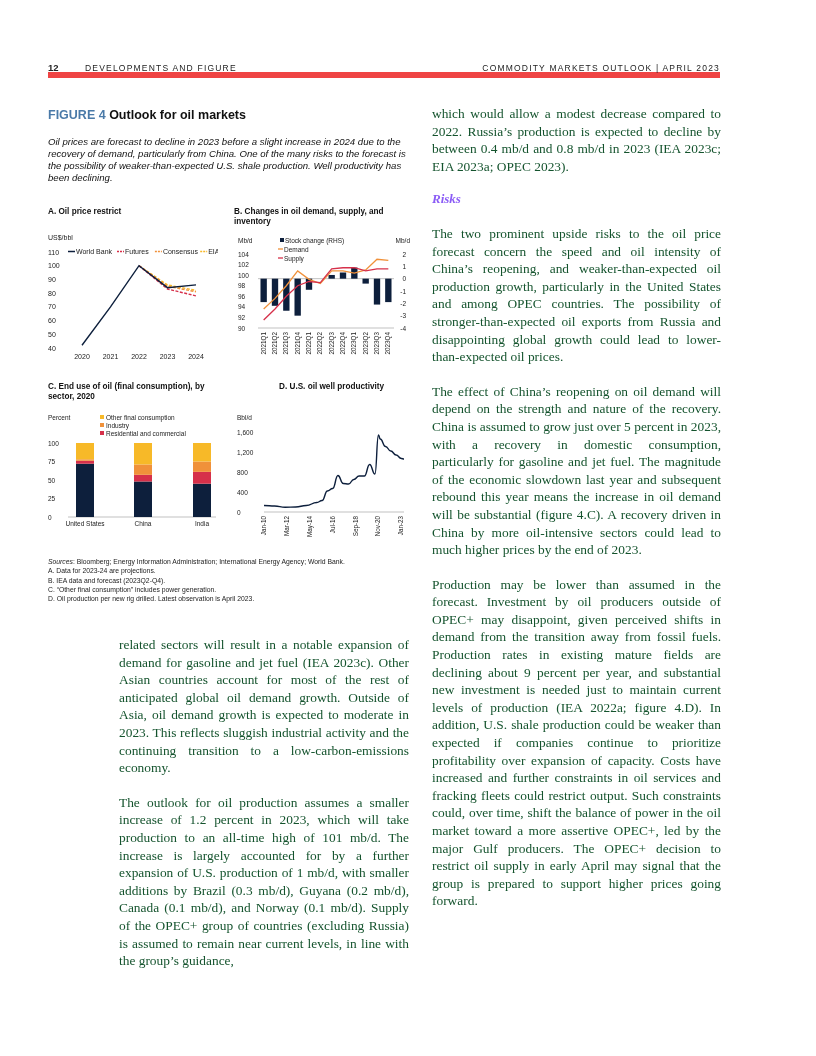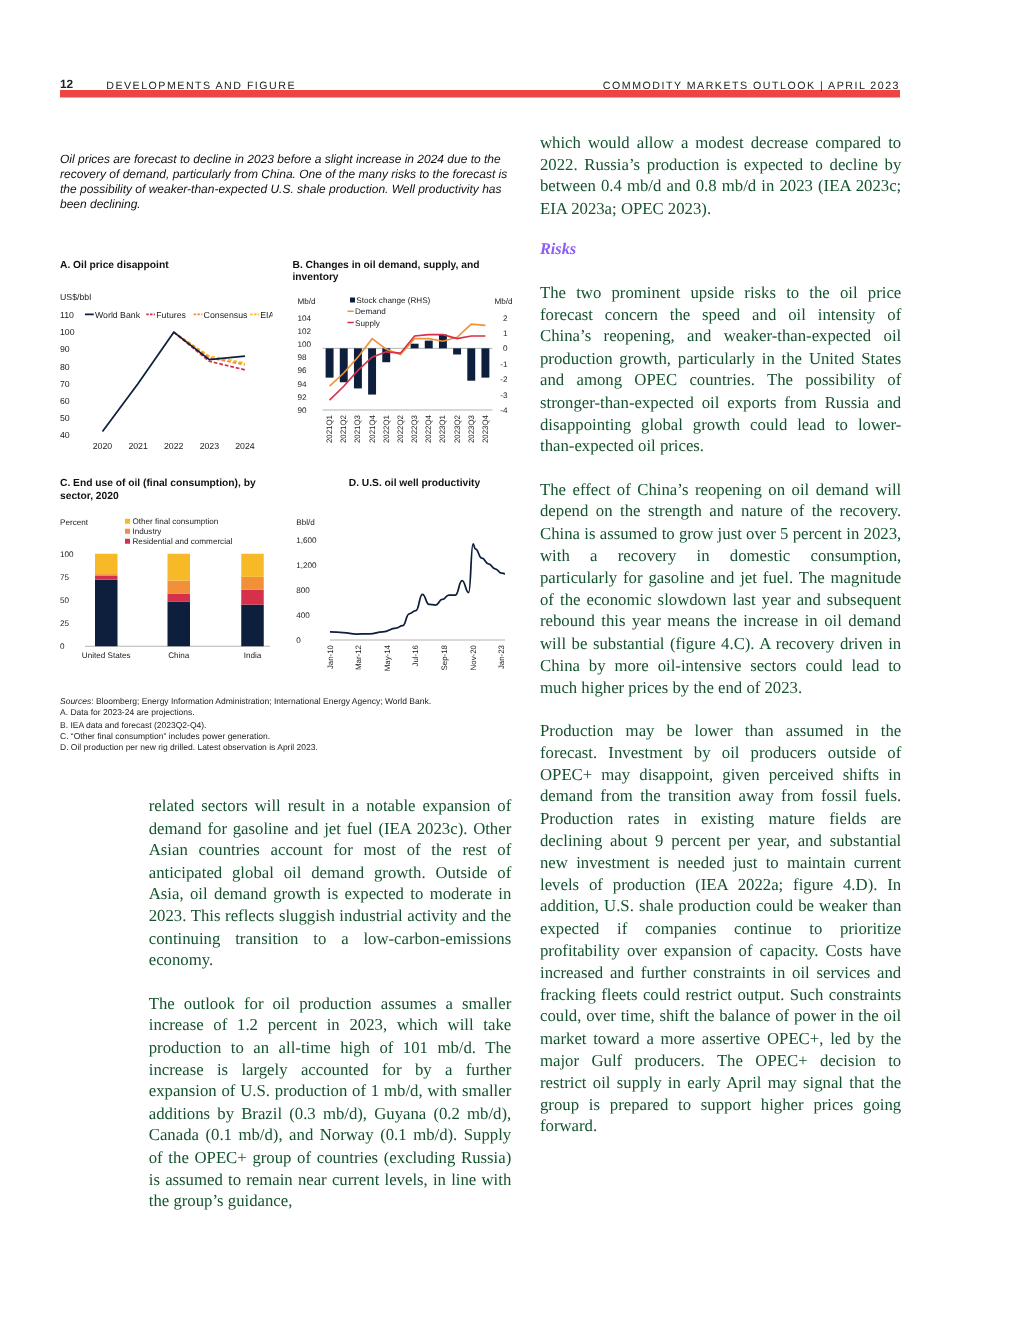--- a/index.html
+++ b/index.html
@@ -24,24 +24,28 @@
 </head>
 <body>
 
 <div class="header">
   <span class="pn">12</span>
   <span class="sec">DEVELOPMENTS AND FIGURE</span>
   <span class="pub">COMMODITY MARKETS OUTLOOK | APRIL 2023</span>
 </div>
 
 <div class="figure">
+  <div class="fig-title">
+    <span class="num">FIGURE 4</span>
+    <span>Outlook for oil markets</span>
+  </div>
   <div class="fig-sub">Oil prices are forecast to decline in 2023 before a slight increase in 2024 due to the recovery of demand, particularly from China. One of the many risks to the forecast is the possibility of weaker-than-expected U.S. shale production. Well productivity has been declining.</div>
 </div>
 
-<div class="panel-title" style="left:48px; top:207px; width:170px;">A. Oil price disappoint</div>
+<div class="panel-title" style="left:48px; top:207px; width:170px;">A. Oil price restrict</div>
 <div class="panel-title" style="left:234px; top:207px; width:170px;">B. Changes in oil demand, supply, and inventory</div>
 <div class="panel-title" style="left:48px; top:382px; width:175px;">C. End use of oil (final consumption), by sector, 2020</div>
 <div class="panel-title" style="left:234px; top:382px; width:170px;padding-left:45px;">D. U.S. oil well productivity</div>
 
 <div class="chart" style="left:48px; top:232px; width:170px; height:130px;">
   <svg id="chartA" width="170" height="130">
       <text x="0" y="8" font-size="7" fill="#222">US$/bbl</text>
       <text x="0" y="118.5" font-size="7" fill="#222">40</text>
       <text x="0" y="104.78571428571429" font-size="7" fill="#222">50</text>
       <text x="0" y="91.07142857142857" font-size="7" fill="#222">60</text>

